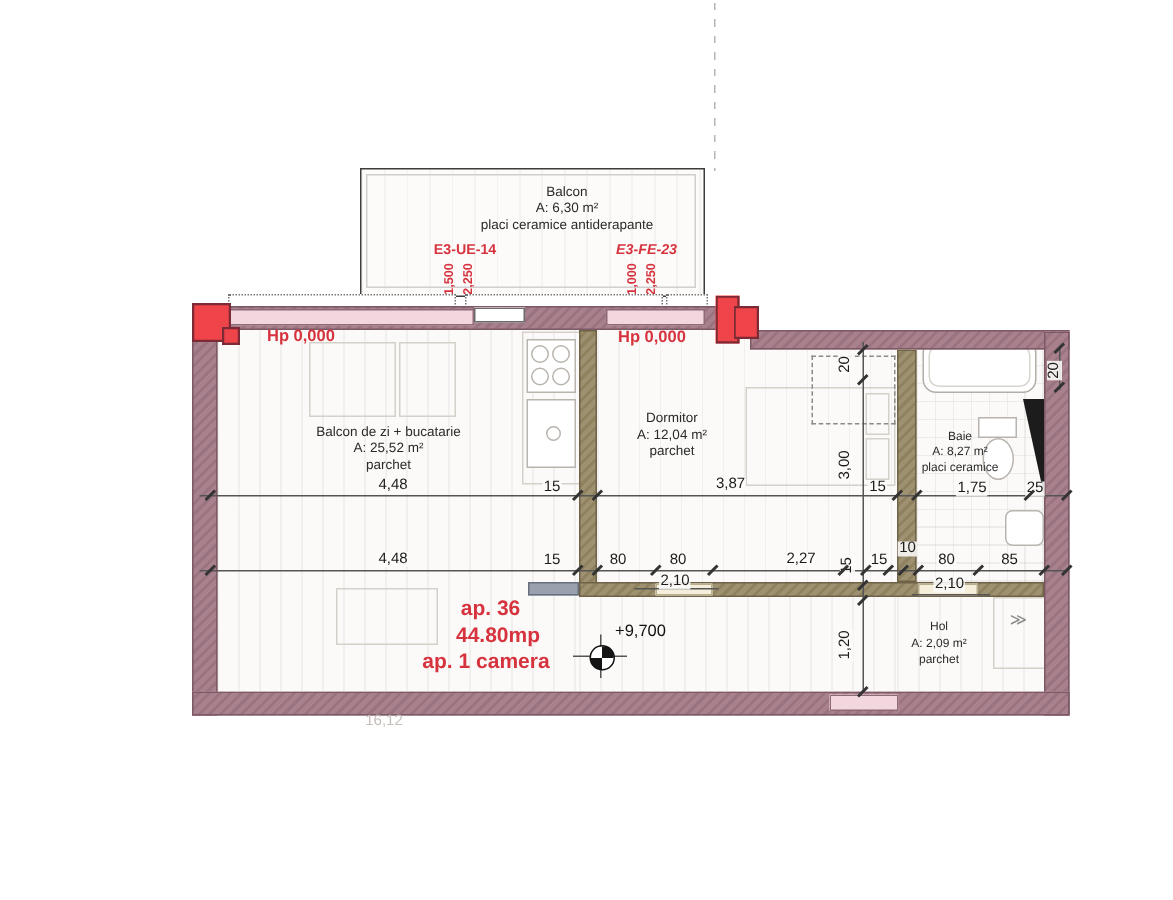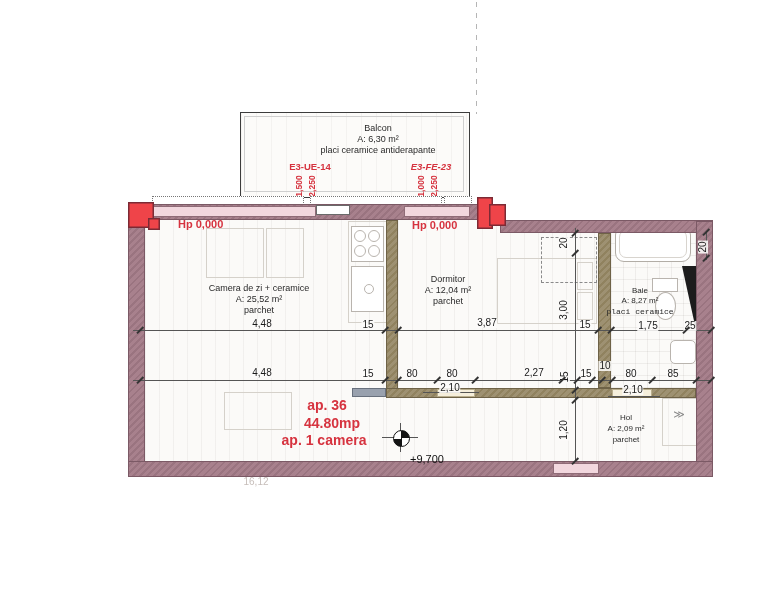--- a/index.html
+++ b/index.html
@@ -170,44 +170,44 @@
   <div class="abs dim" style="left:673px;top:374px;">85</div>
 
   <div class="abs dim" style="left:450px;top:388px;">2,10</div>
   <div class="abs dim" style="left:633px;top:390px;">2,10</div>
 
   <div class="abs dim rot" style="left:564px;top:243px;">20</div>
   <div class="abs dim rot" style="left:564px;top:310px;">3,00</div>
   <div class="abs dim rot" style="left:564px;top:430px;">1,20</div>
   <div class="abs dim rot" style="left:703px;top:247px;">20</div>
 
-  <div class="abs rlbl" style="left:259px;top:288px;">Camera de zi + ceramice</div>
+  <div class="abs rlbl" style="left:259px;top:288px;">Balcon de zi + bucatarie</div>
   <div class="abs rlbl" style="left:259px;top:299px;">A: 25,52 m²</div>
   <div class="abs rlbl" style="left:259px;top:310px;">parchet</div>
 
   <div class="abs rlbl" style="left:448px;top:279px;">Dormitor</div>
   <div class="abs rlbl" style="left:448px;top:290px;">A: 12,04 m²</div>
   <div class="abs rlbl" style="left:448px;top:301px;">parchet</div>
 
   <div class="abs rlbl sm" style="left:640px;top:291px;">Baie</div>
   <div class="abs rlbl sm" style="left:640px;top:301px;">A: 8,27 m²</div>
-  <div class="abs rlbl sm" style="left:640px;top:312px;font-family:Liberation Mono, monospace;">placi ceramice</div>
+  <div class="abs rlbl sm" style="left:640px;top:312px;">placi ceramice</div>
 
   <div class="abs rlbl sm" style="left:626px;top:418px;">Hol</div>
   <div class="abs rlbl sm" style="left:626px;top:429px;">A: 2,09 m²</div>
   <div class="abs rlbl sm" style="left:626px;top:440px;">parchet</div>
 
   <div class="abs red hp" style="left:178px;top:219px;">Hp 0,000</div>
   <div class="abs red hp" style="left:412px;top:220px;">Hp 0,000</div>
 
   <div class="abs red apt" style="left:327px;top:405px;">ap. 36</div>
   <div class="abs red apt" style="left:332px;top:423px;">44.80mp</div>
   <div class="abs red apt" style="left:324px;top:440px;">ap. 1 camera</div>
 
-  <div class="abs lvl" style="left:410px;top:416px;margin-top:38px;">+9,700</div>
+  <div class="abs lvl" style="left:410px;top:416px;">+9,700</div>
   <div class="abs dimline" style="left:382px;top:437px;width:36px;height:1px;"></div>
   <div class="abs dimline" style="left:400px;top:423px;width:1px;height:29px;"></div>
   <div class="abs" style="left:393px;top:430px;width:15px;height:15px;border-radius:50%;border:1px solid #111;
               background:conic-gradient(#141414 0 25%,#fff 0 50%,#141414 0 75%,#fff 0);"></div>
 
   <div class="abs faint" style="left:256px;top:481px;">16,12</div>
 
 <div class="tick" style="left: 140px; top: 330px;"></div>
     <div class="tick" style="left: 385px; top: 330px;"></div>
     <div class="tick" style="left: 398px; top: 330px;"></div>

